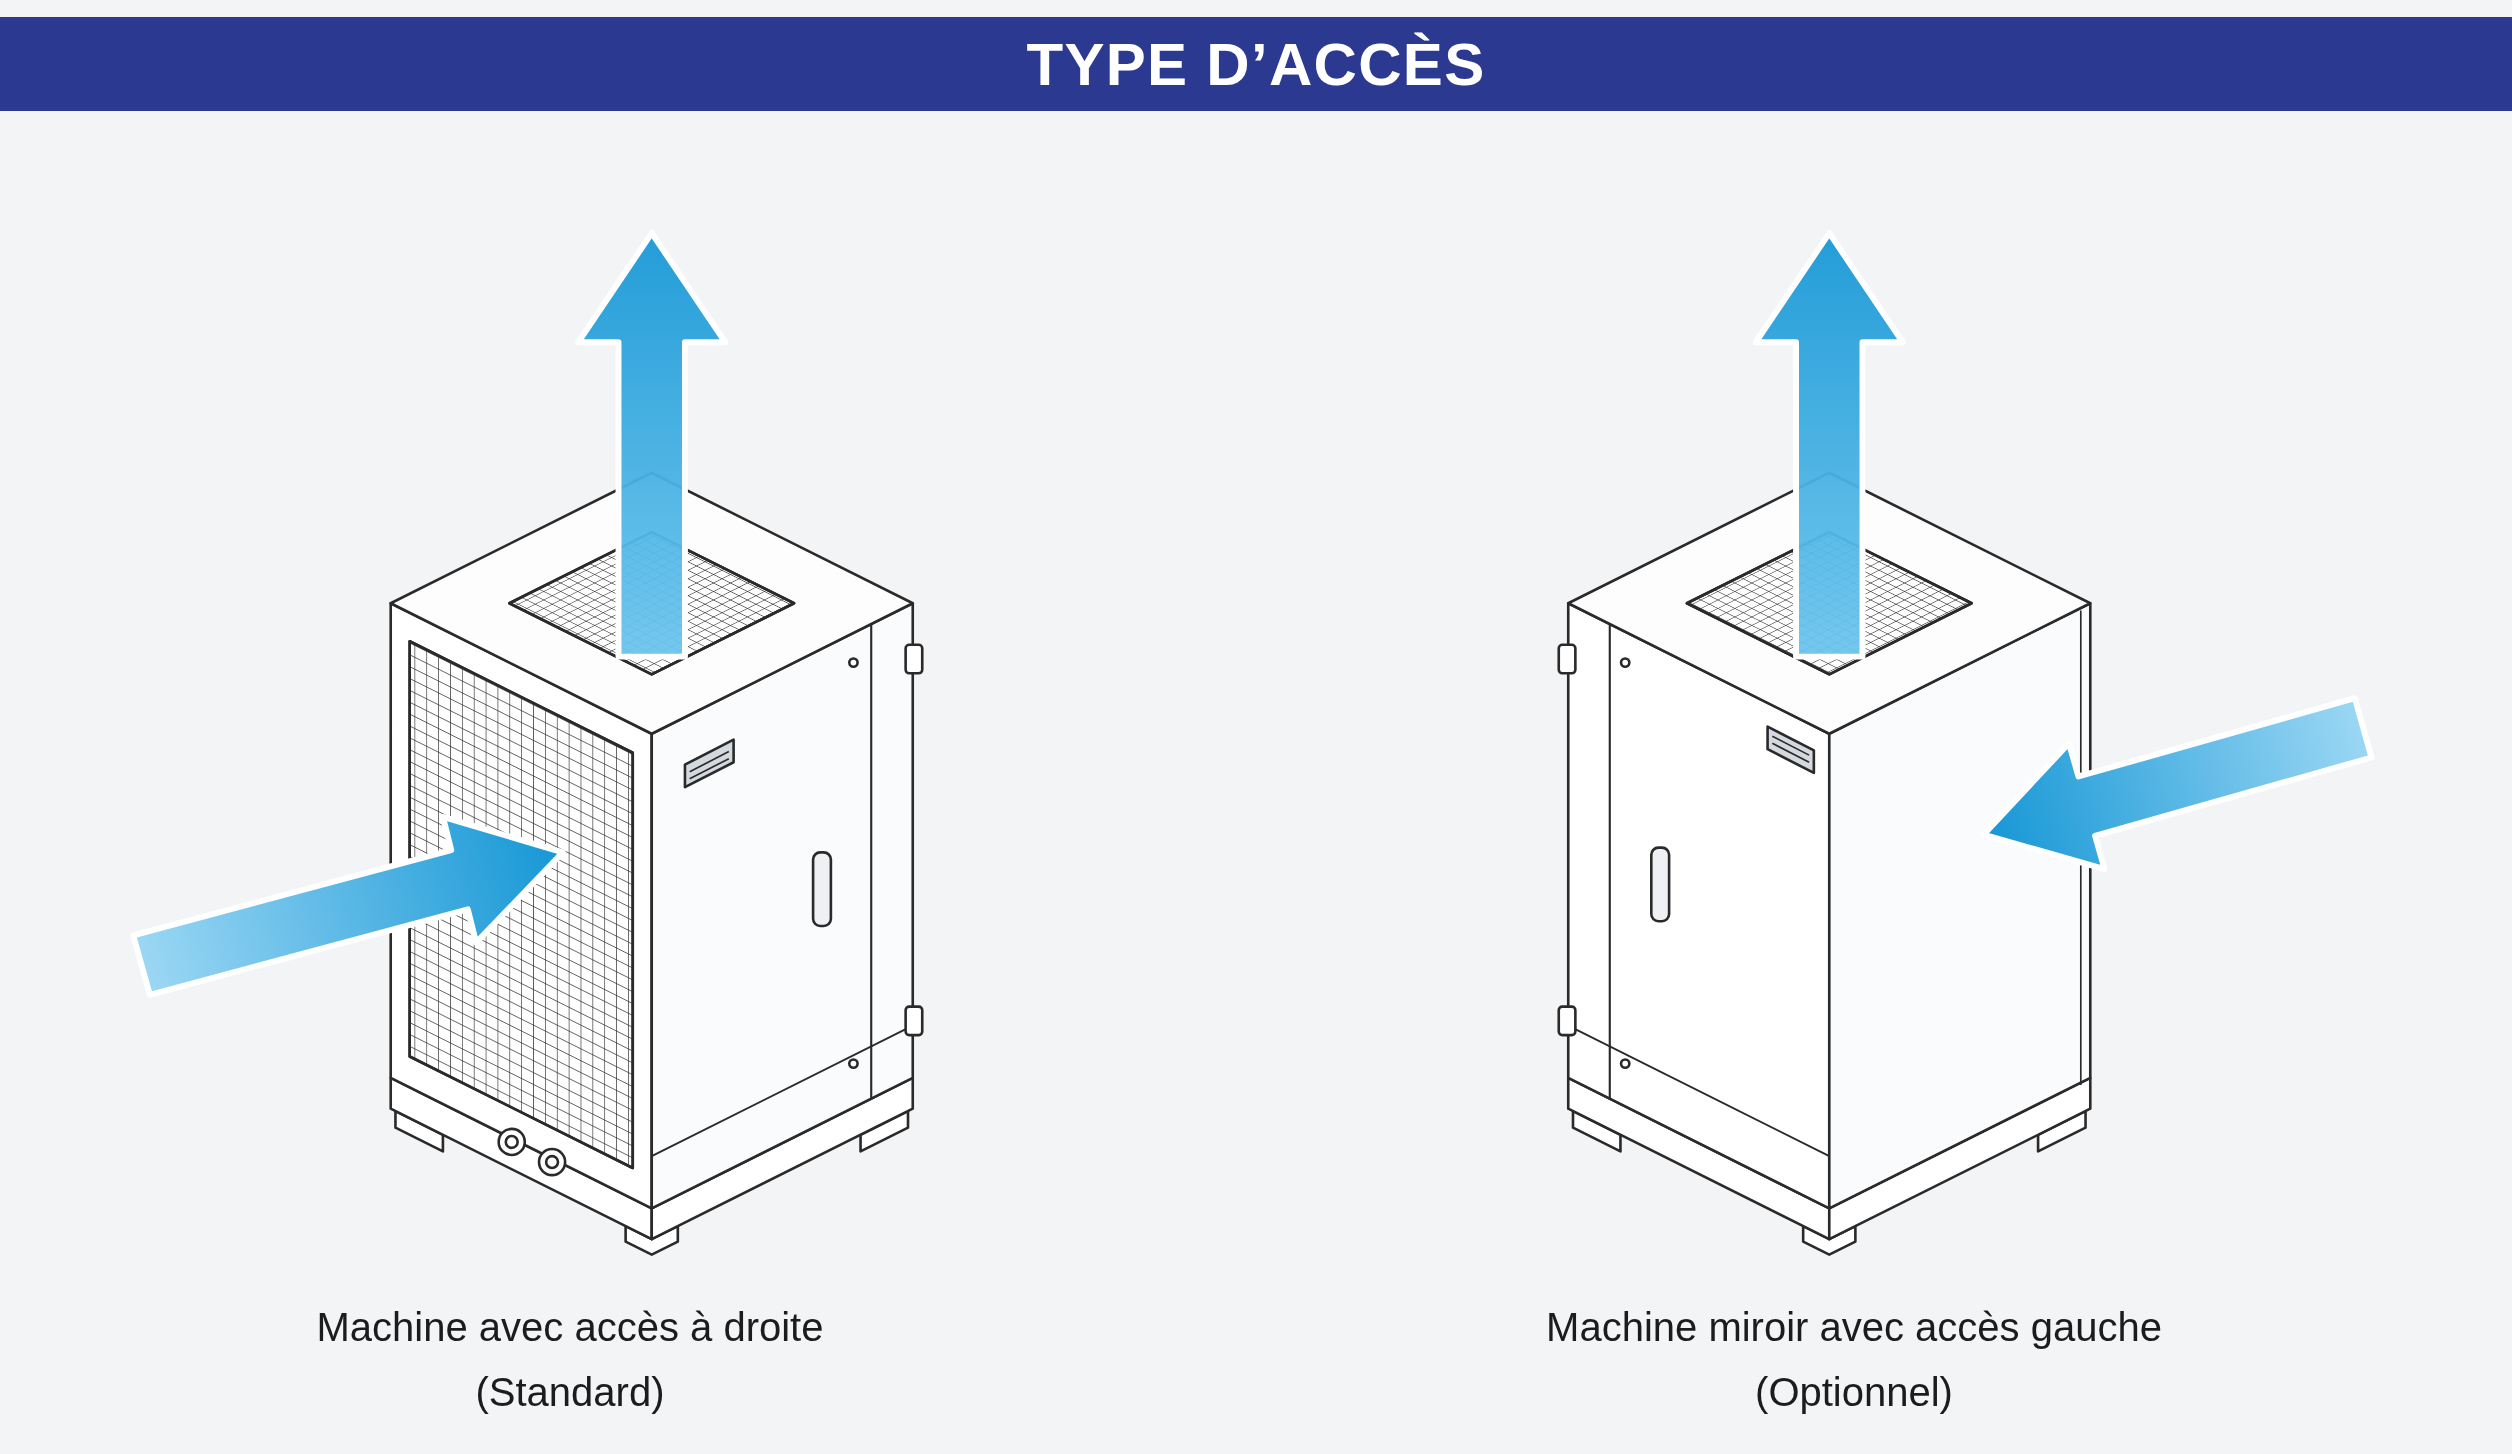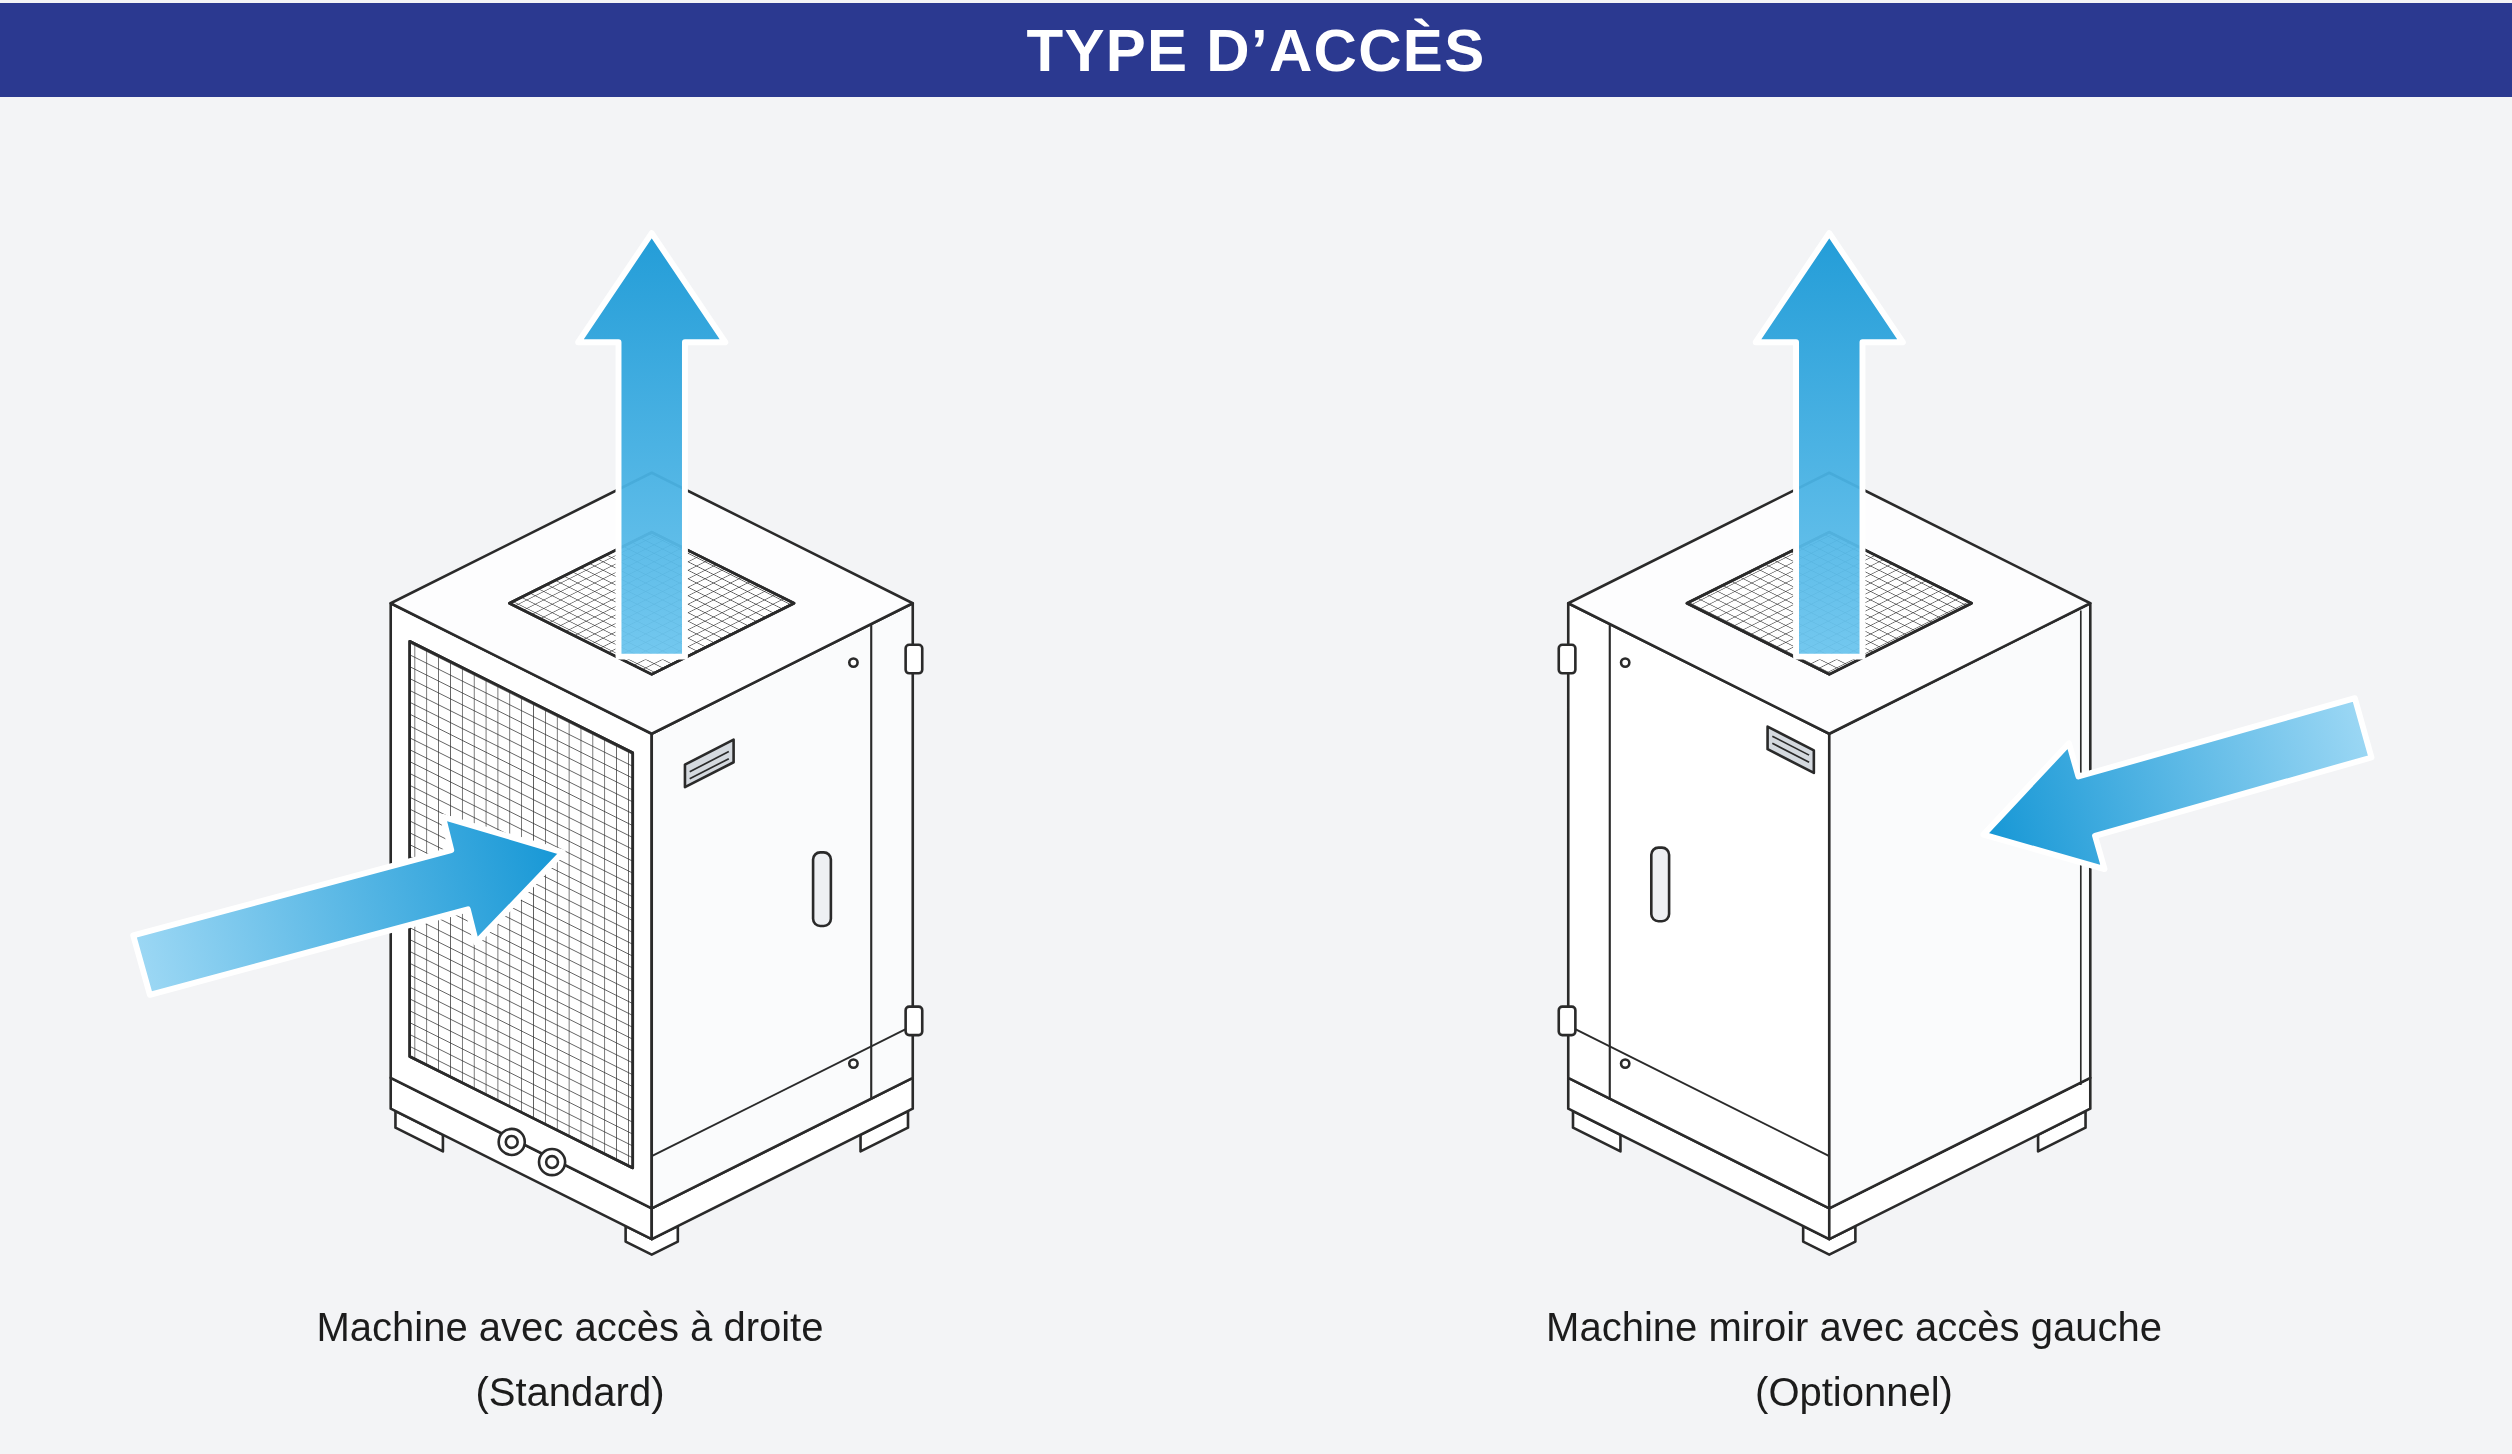--- a/index.html
+++ b/index.html
@@ -4,21 +4,21 @@
 <style>
   html,body{margin:0;padding:0;background:#f3f4f6;}
   .page{
     position:relative;
     width:2512px;height:1455px;
     background:#f3f4f6;
     font-family:"Liberation Sans",sans-serif;
     overflow:hidden;
   }
   .title-bar{
-    position:absolute;top:3px;left:0;width:100%;height:94px;
+    position:absolute;top:17px;left:0;width:100%;height:94px;
     background:#2b3990;
     display:flex;align-items:center;justify-content:center;
   }
   .title-bar h1{
     margin:0;color:#ffffff;font-size:60px;font-weight:bold;letter-spacing:1.3px;
   }
   .fig-svg{position:absolute;}
   #fig-a{left:94px;top:188px;width:1068px;height:1139px;}
   #fig-b{left:1319px;top:188px;width:1068px;height:1139px;}
   .caption{

